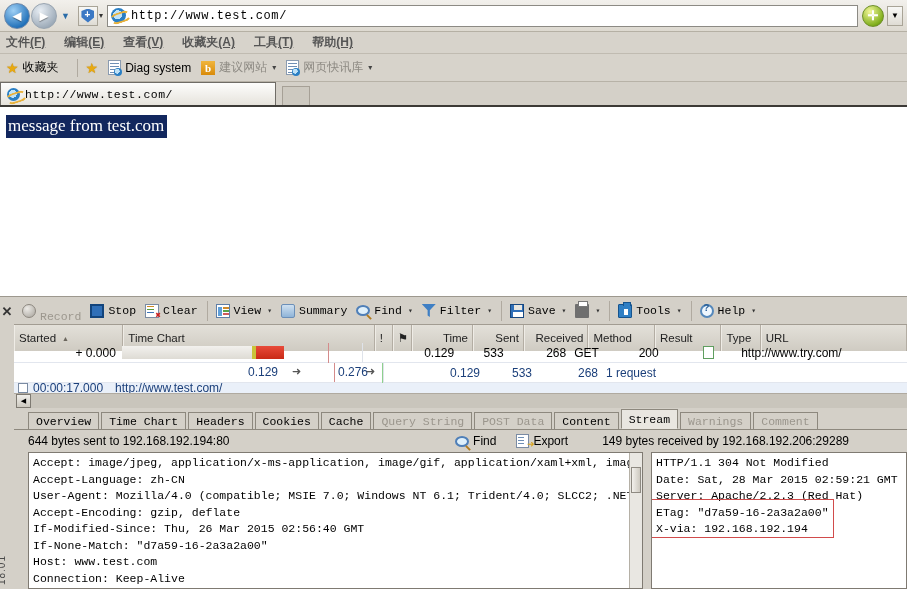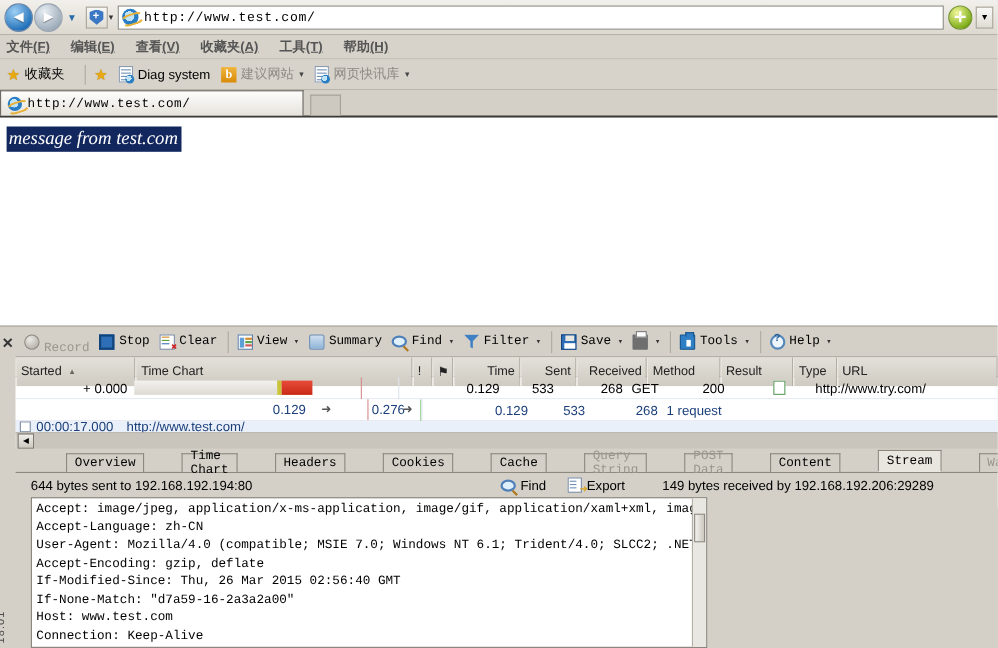--- a/index.html
+++ b/index.html
@@ -136,21 +136,20 @@
   
   #page-area{
     height:176px; background:#fff; position:relative;
   }
   .sel-text{
     position:absolute;left:6px;top:8px;
     background:#12275e;color:#fff;
     font-family:"Liberation Serif", serif;
     font-size:17px;padding:1px 3px 2px 2px;
     white-space:nowrap;
-    font-style:italic;
   }
 
   
   #hw{
     position:absolute;left:0;top:296px;width:907px;height:293px;
     background:#d4d0c8;border-top:1px solid #9d988e;
     display:flex;
   }
   .hw-left-rail{
     width:14px;flex:0 0 14px;background:#d4d0c8;
@@ -235,21 +234,21 @@
   
   .dtabs{
     display:flex;align-items:flex-end;height:22px;
     background:#d4d0c8;padding-left:14px;
     border-bottom:1px solid #8d887e;
   }
   .dtab{
     height:17px;padding:0 7px;margin-right:2px;
     background:#d4d0c8;border:1px solid #8d887e;border-bottom:none;
     font-family:"Liberation Mono",monospace;font-size:11.5px;
-    display:flex;align-items:center;margin-left:32px;
+    display:flex;align-items:center;
   }
   .dtab.active{height:20px;background:#e9e6e0;border-bottom:1px solid #e9e6e0;font-weight:normal;}
   .dtab.dim{color:#9b968d;align-items:center;}
 
   .dinfo{
     height:22px;display:flex;align-items:center;
     background:#d4d0c8;font-size:12px;padding-left:14px;
   }
   .dinfo .seg{display:flex;align-items:center;white-space:nowrap;}
   .dinfo .ib{margin:0 6px 0 4px;}
@@ -570,16 +569,24 @@
         <div>Accept-Encoding: gzip, deflate</div>
         <div>If-Modified-Since: Thu, 26 Mar 2015 02:56:40 GMT</div>
         <div>If-None-Match: "d7a59-16-2a3a2a00"</div>
         <div>Host: www.test.com</div>
         <div>Connection: Keep-Alive</div>
         <div class="vscroll">
           <div class="vs-thumb"></div>
         </div>
       </div>
 
+      <div class="stream-pane res-pane">
+        <div>HTTP/1.1 304 Not Modified</div>
+        <div>Date: Sat, 28 Mar 2015 02:59:21 GMT</div>
+        <div>Server: Apache/2.2.3 (Red Hat)</div>
+        <div>ETag: "d7a59-16-2a3a2a00"</div>
+        <div>X-via: 192.168.192.194</div>
+        <div class="redbox" style="left:-8px;top:46px;width:190px;height:39px;"></div>
+      </div>
     </div>
 
   </div>
 </div>
 
 </body></html>

